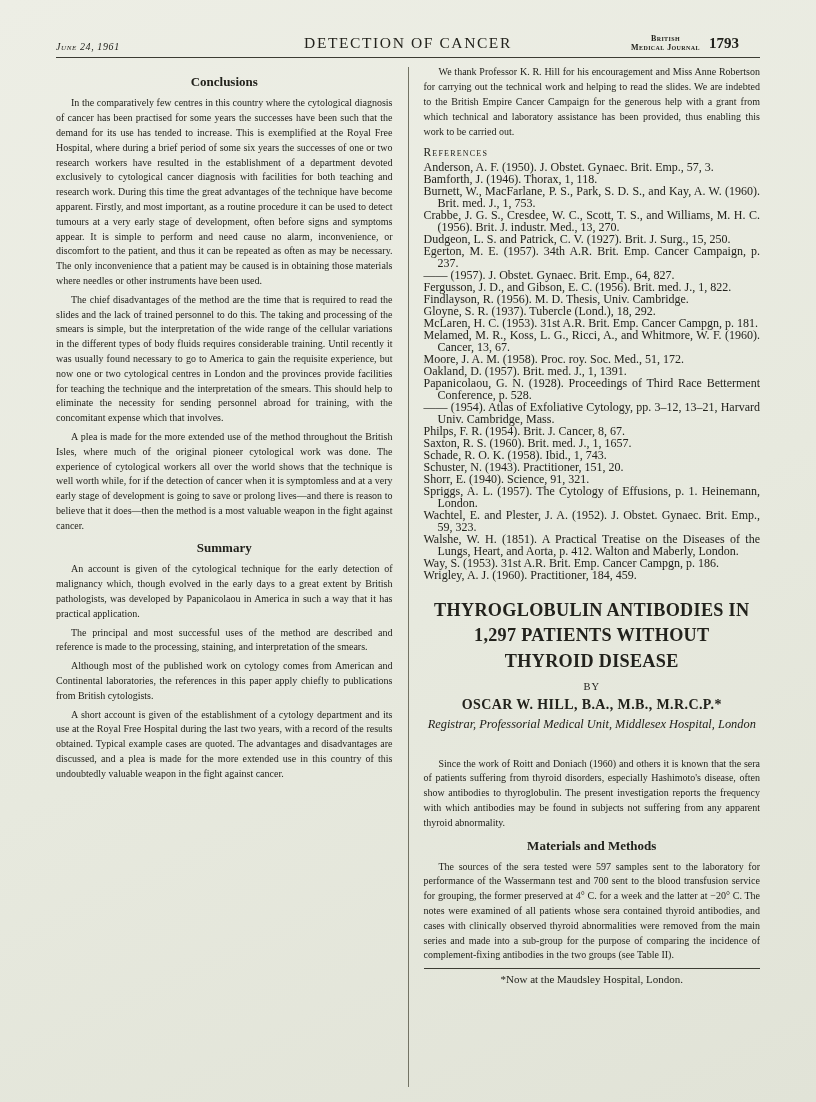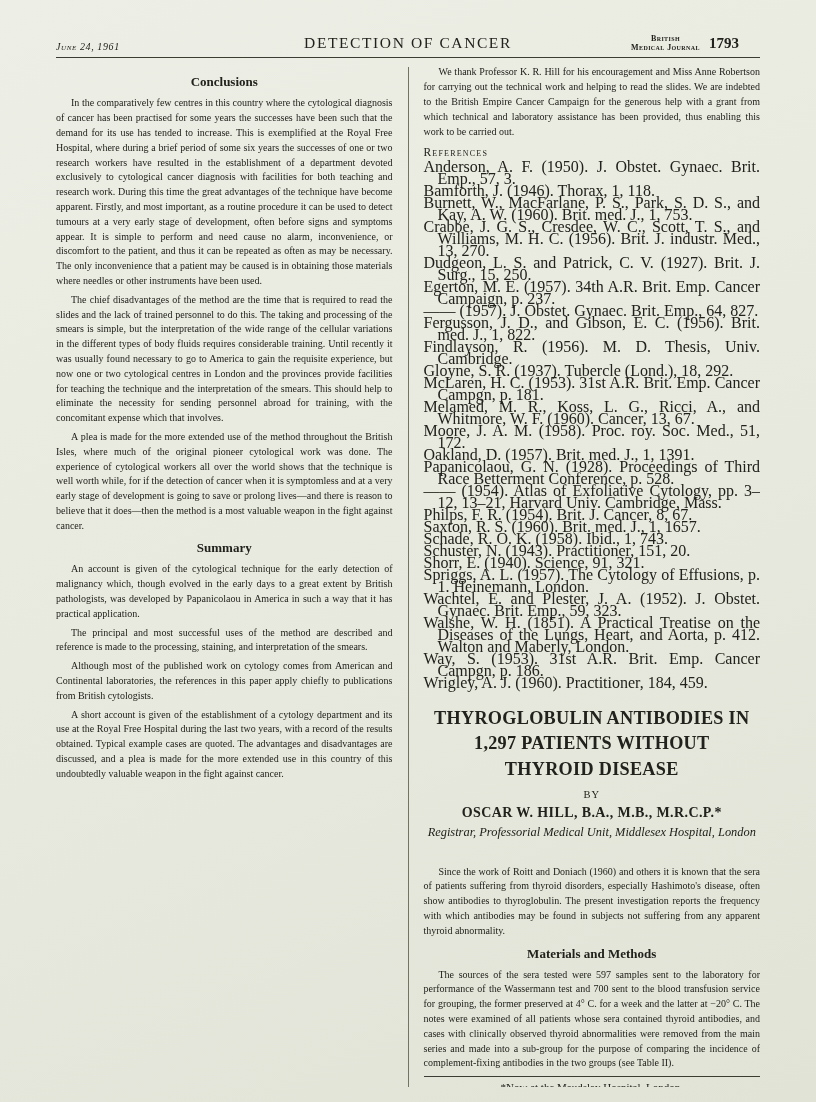--- a/index.html
+++ b/index.html
@@ -44,21 +44,21 @@
     font-size: 13px; font-weight: bold; text-align: center;
     margin: 7px 0 6px 0;
   }
   .first-heading { margin-top: 9px; }
   
   .refs-heading {
     font-size: 11.5px; font-weight: normal; font-variant: small-caps;
     letter-spacing: 1.2px; margin: 7px 0 3px 0;
   }
   .ref {
-    font-size: 16px; line-height: 12px;
+    font-size: 12px; line-height: 12px;
     text-align: justify;
     margin: 0; padding-left: 14px; text-indent: -14px;
   }
   
   .article-title {
     font-size: 18.2px; font-weight: bold; text-align: center;
     line-height: 1.38; letter-spacing: .3px;
     margin: 17px 4px 7px 4px;
   }
   .by-label { font-size: 10.5px; text-align: center; letter-spacing: 1px; margin: 3px 0 5px 0; }

